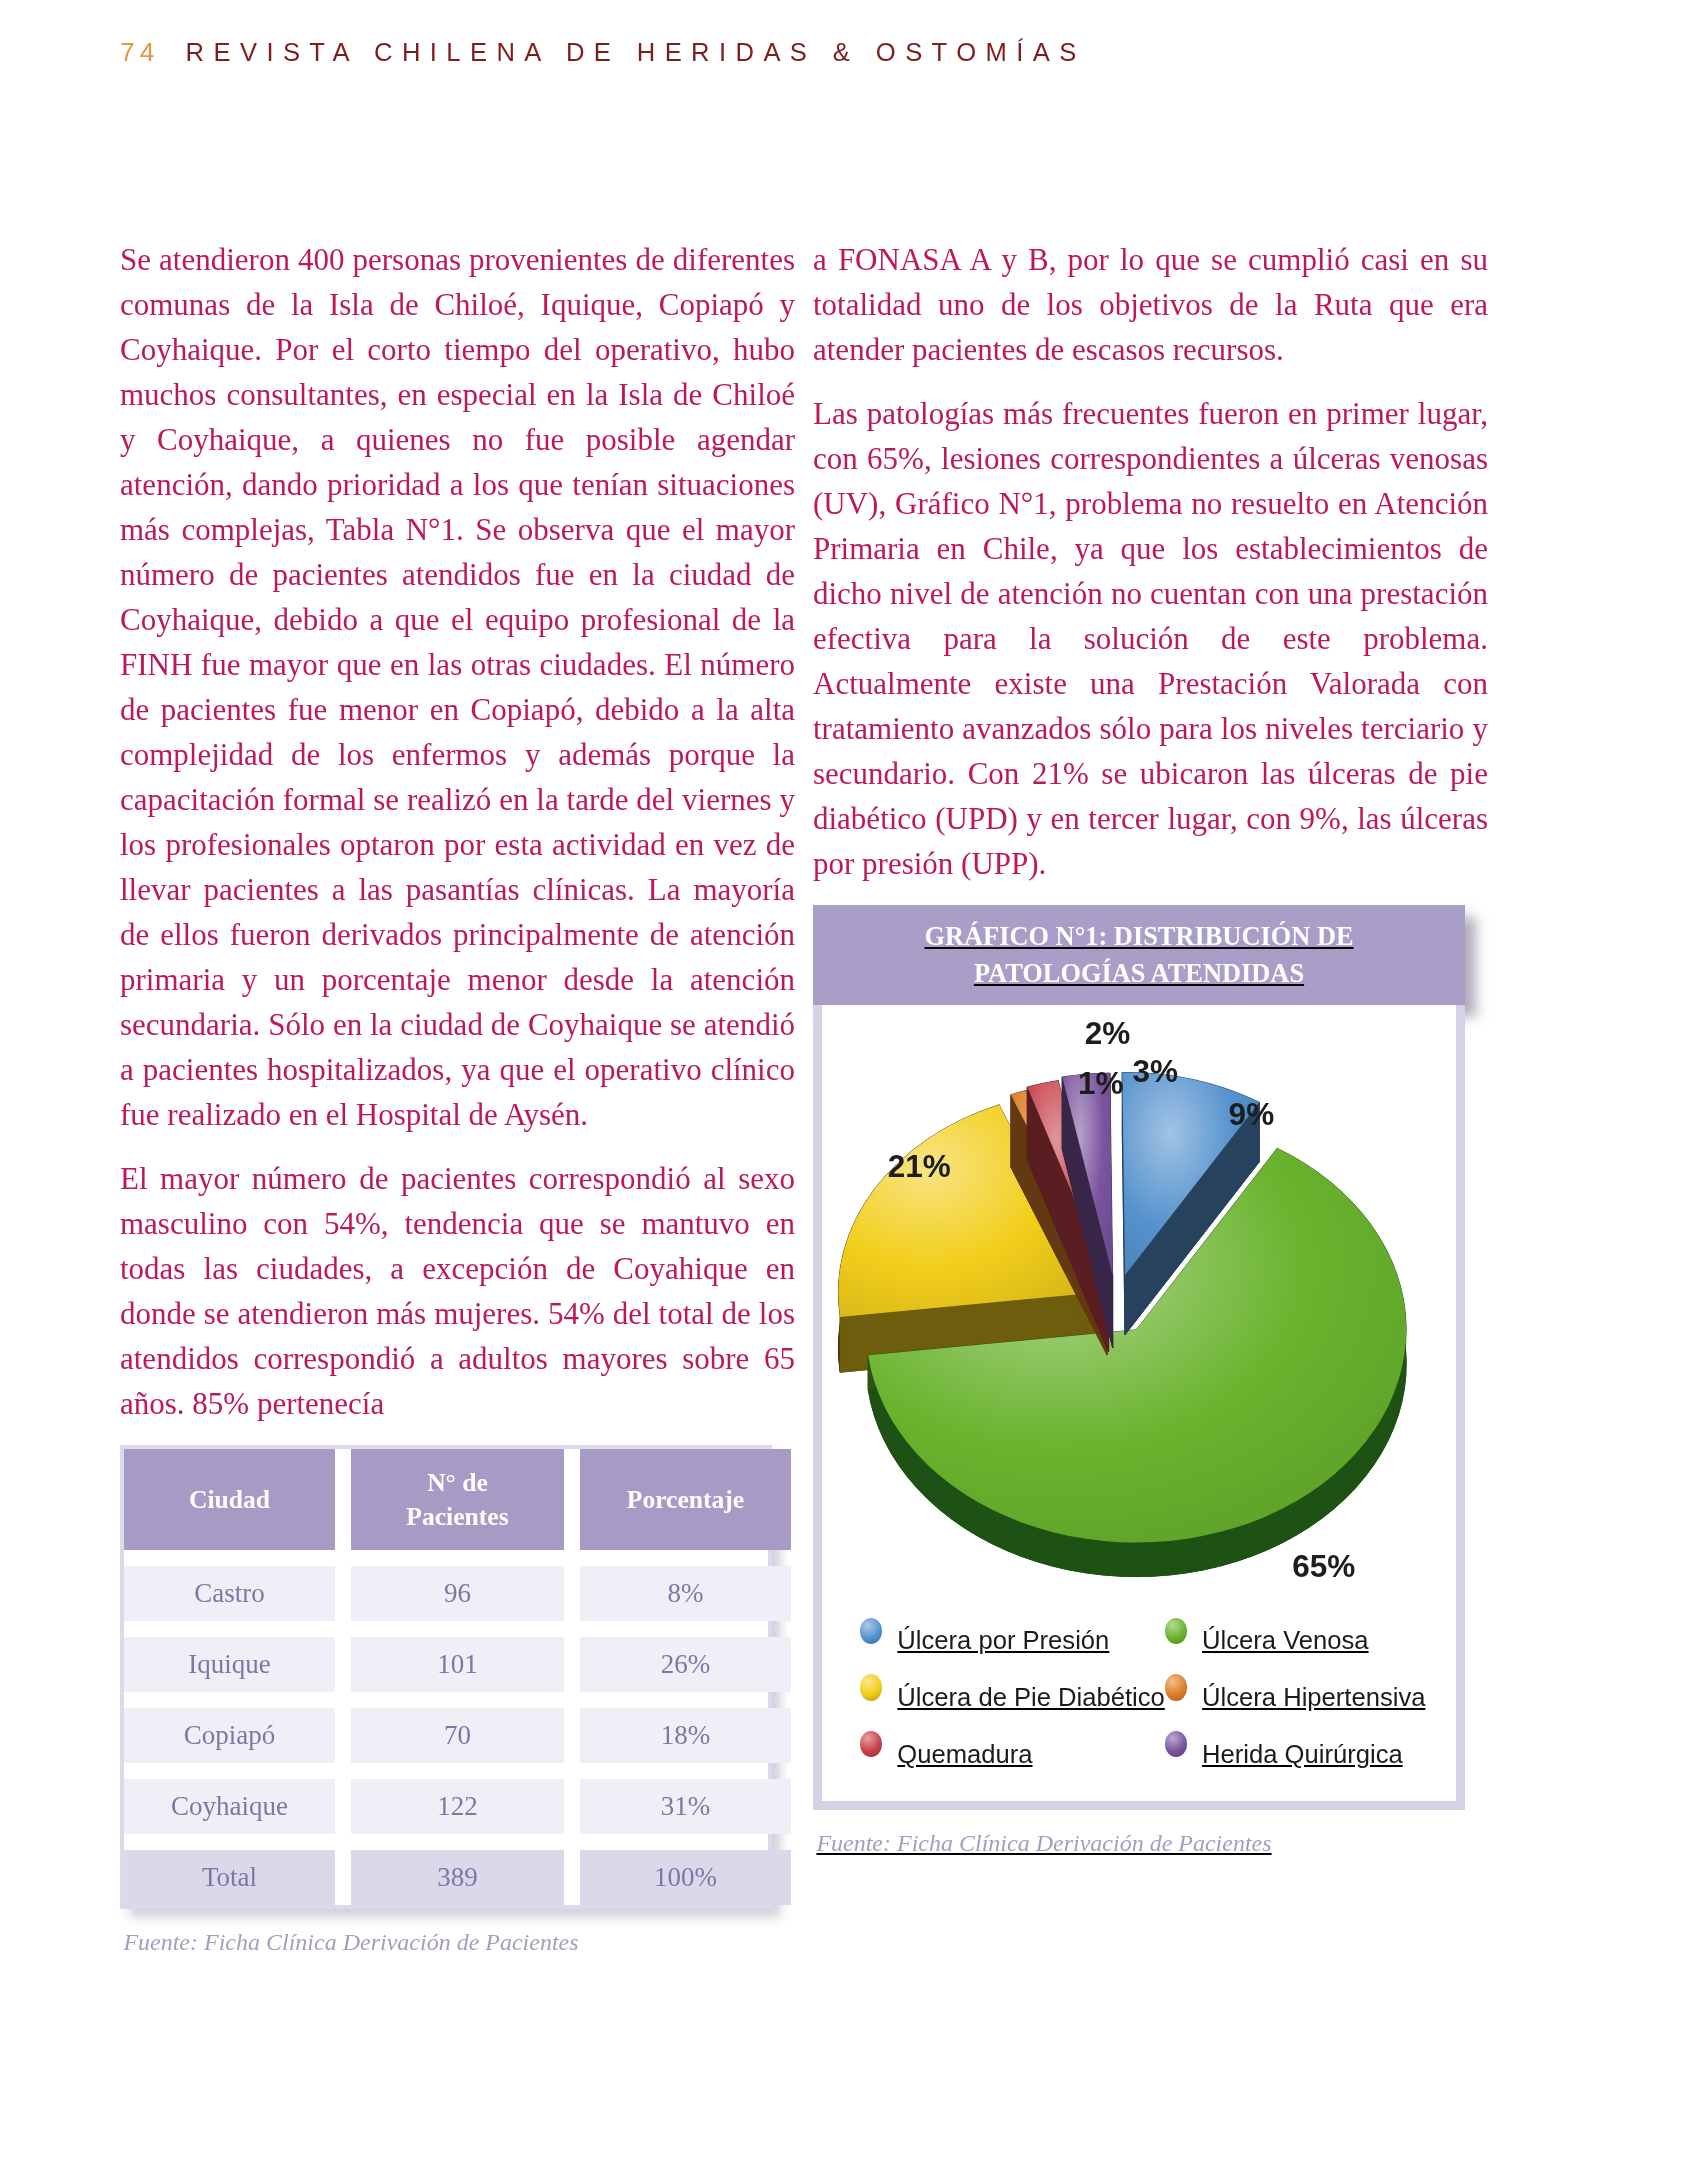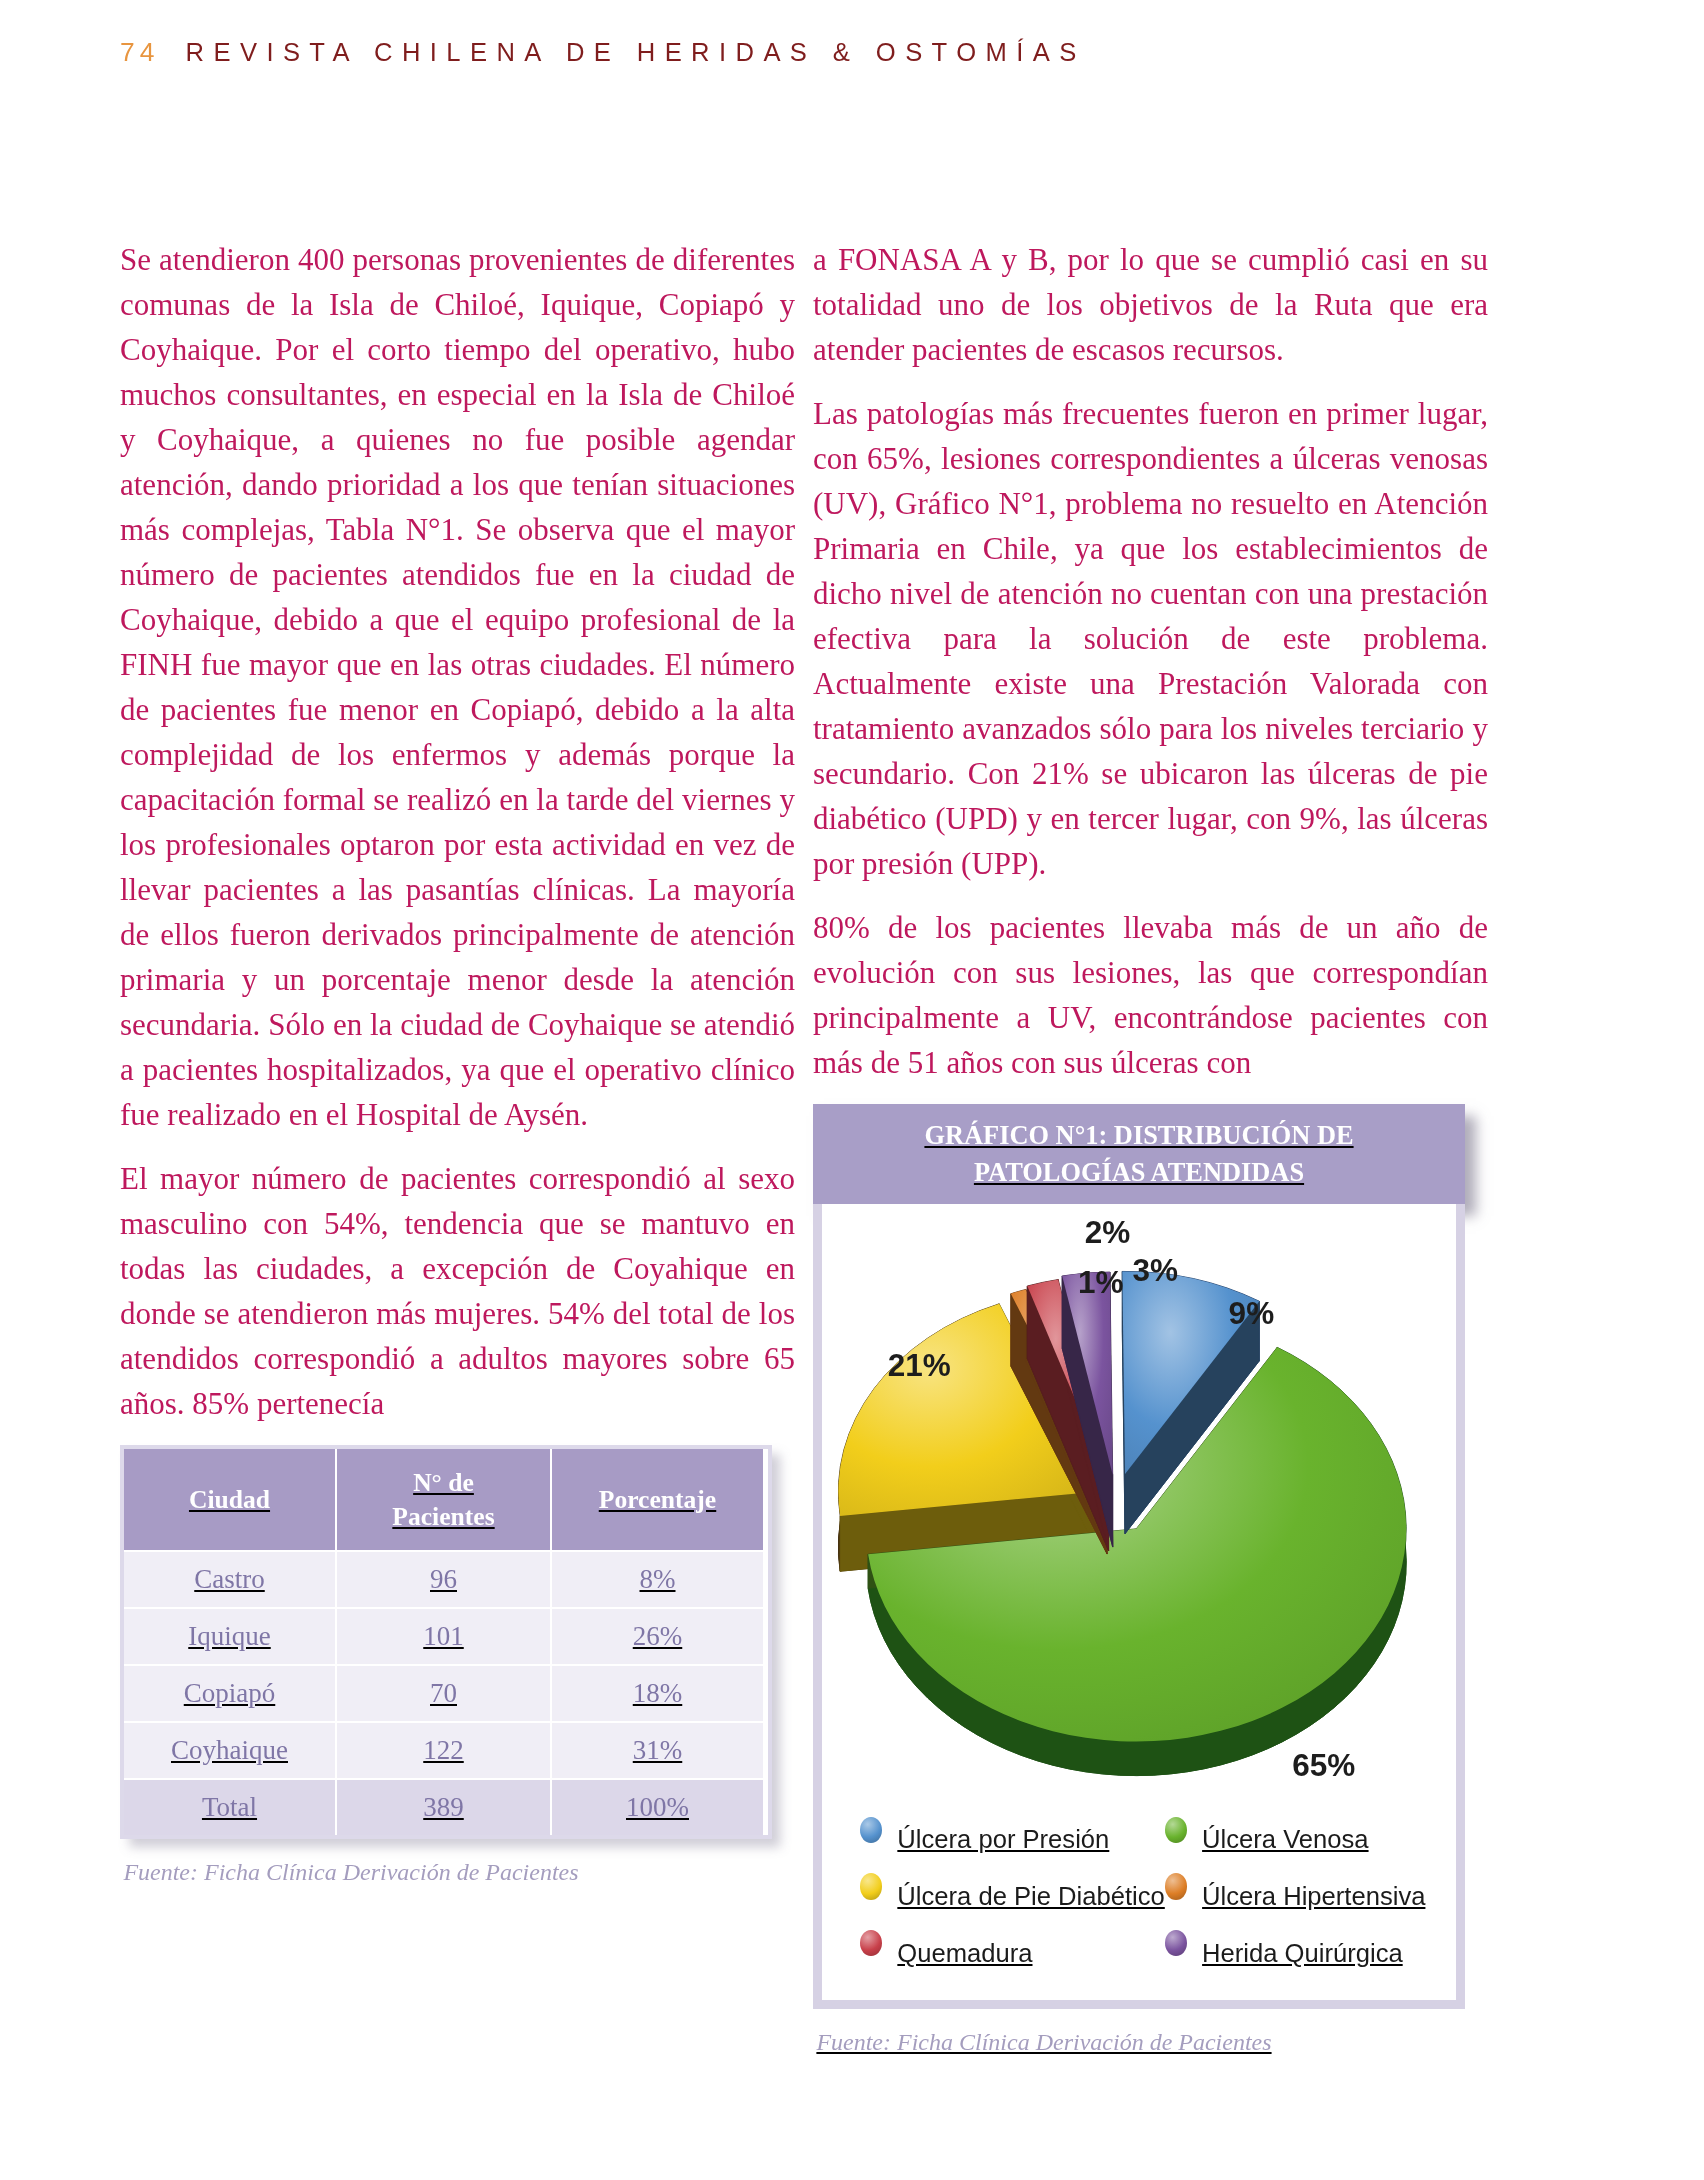--- a/index.html
+++ b/index.html
@@ -21,22 +21,22 @@
   
   .figwrap{width:652px;}
   .bartitle{background:#A89EC7;color:#ffffff;text-align:center;font-weight:700;
             font-size:26.4px;line-height:37px;padding:12.8px 39px;box-sizing:border-box;
             box-shadow:11px 12px 12px rgba(112,106,130,.55);}
   .caption{margin:20.4px 0 0 3.4px;font-style:italic;font-size:24px;color:#A49DBE;}
 
   
   .tablewrap{margin-top:6.8px;}
   .datatable{margin-top:17px;border:4.3px solid #DDD9EA;background:#ffffff;
-             display:grid;grid-template-columns:211px 213px 211px;gap:2px;
-             box-shadow:8.5px 8.5px 10.2px rgba(120,115,140,.35);text-decoration:underline;}
+             display:grid;grid-template-columns:211px 213px 211px;gap:16px;
+             box-shadow:8.5px 8.5px 10.2px rgba(120,115,140,.35);}
   .datatable .cell{display:flex;align-items:center;justify-content:center;text-align:center;}
   .datatable .hcell{background:#A79BC5;color:#ffffff;font-weight:700;font-size:25.6px;
                     line-height:34px;min-height:101px;padding:3.4px 25.6px;box-sizing:border-box;}
   .datatable .dcell{background:#F0EEF6;color:#7F76A6;font-size:27px;min-height:55px;}
   .datatable .dcell.total{background:#DCD7E9;}
 
   
   .chartwrap{margin-top:17px;text-decoration:underline;}
   .chartframe{border:9.4px solid #D6D1E4;border-top:none;background:#ffffff;
               box-sizing:border-box;width:652px;padding-top:0;}
@@ -80,21 +80,20 @@
         <div class="cell dcell total">389</div>
         <div class="cell dcell total">100%</div>
       </div>
     <p class="caption">Fuente: Ficha Clínica Derivación de Pacientes</p>
   </div>
 </div>
 
 <div class="col col-right">
   <p class="body">a FONASA A y B, por lo que se cumplió casi en su totalidad uno de los objetivos de la Ruta que era atender pacientes de escasos recursos.</p>
   <p class="body">Las patologías más frecuentes fueron en primer lugar, con 65%, lesiones correspondientes a úlceras venosas (UV), Gráfico N°1, problema no resuelto en Atención Primaria en Chile, ya que los establecimientos de dicho nivel de atención no cuentan con una prestación efectiva para la solución de este problema. Actualmente existe una Prestación Valorada con tratamiento avanzados sólo para los niveles terciario y secundario. Con 21% se ubicaron las úlceras de pie diabético (UPD) y en tercer lugar, con 9%, las úlceras por presión (UPP).</p>
-  <p class="body">80% de los pacientes llevaba más de un año de evolución con sus lesiones, las que correspondían principalmente a UV, encontrándose pacientes con más de 51 años con sus úlceras con</p>
 
   <div class="figwrap chartwrap">
     <div class="bartitle">GRÁFICO N°1: DISTRIBUCIÓN DE PATOLOGÍAS ATENDIDAS</div>
     <div class="chartframe">
       <svg id="pie-svg" width="634" height="596" viewBox="0 0 744 700">
           <defs>
             <radialGradient id="pg0" cx="35%" cy="30%" r="85%">
               <stop offset="0" stop-color="rgb(236,184,136)"></stop>
               <stop offset="0.55" stop-color="#DD7E26"></stop>
               <stop offset="1" stop-color="rgb(194,111,33)"></stop>

